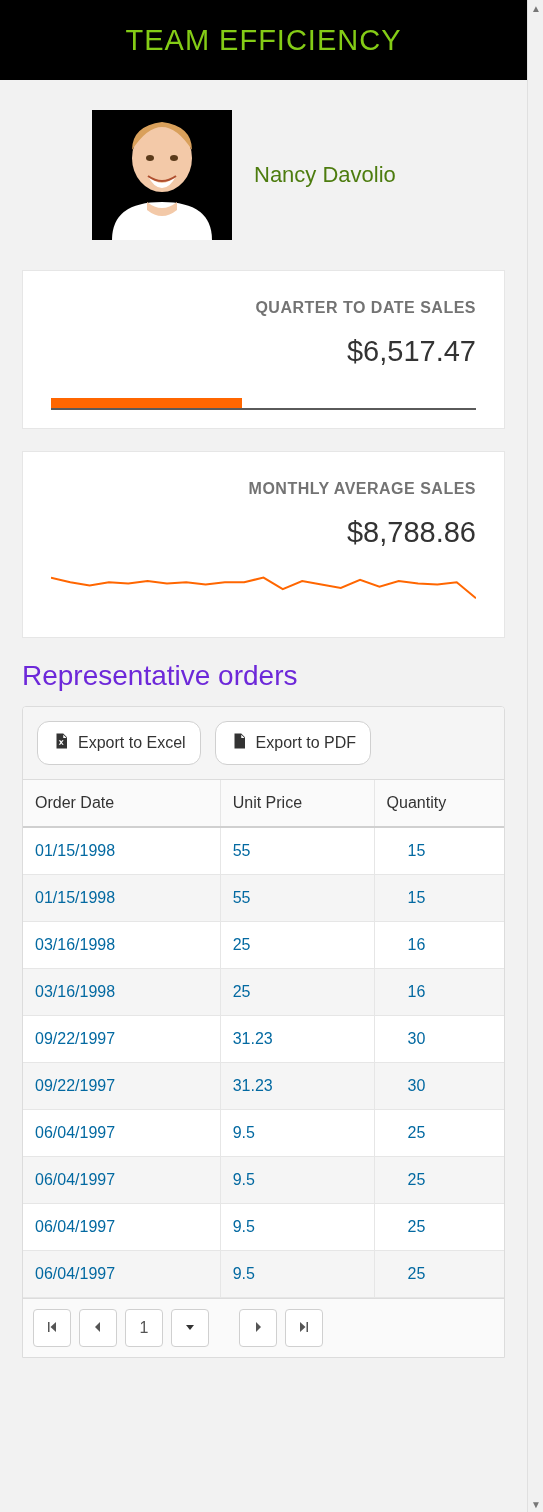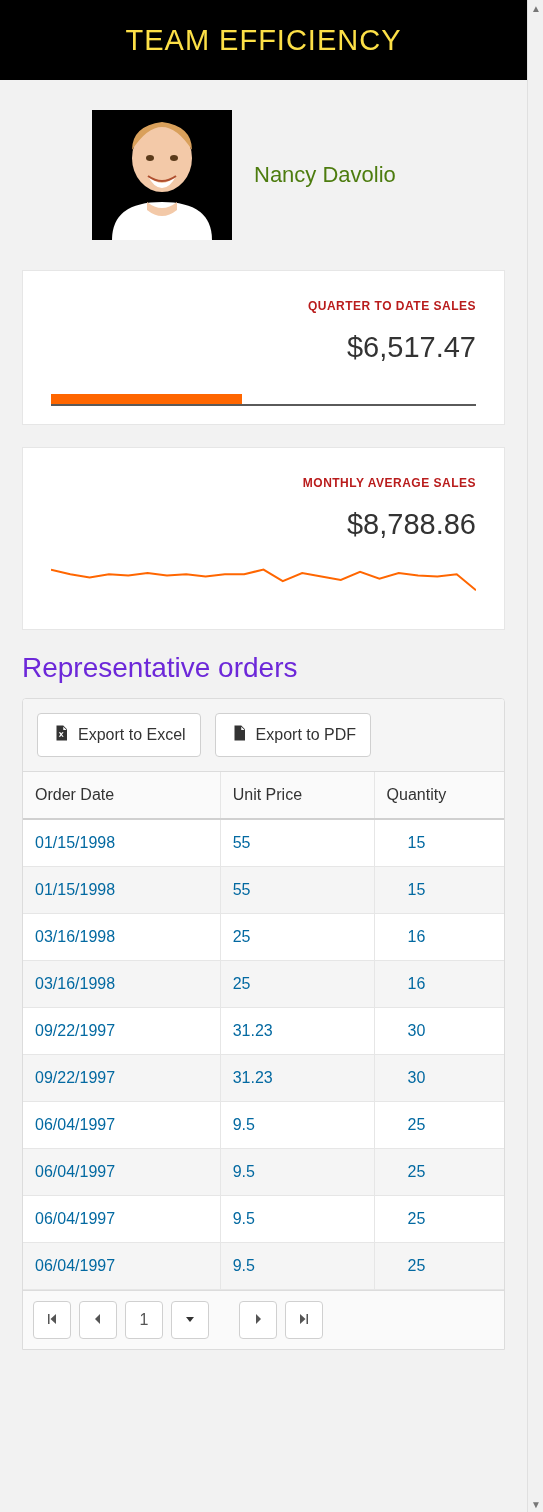--- a/index.html
+++ b/index.html
@@ -2,36 +2,36 @@
 <html><head>
 <meta charset="utf-8">
 <style>
   * { box-sizing: border-box; margin: 0; padding: 0; }
   html, body { width: 543px; height: 1512px; font-family: Arial, Helvetica, sans-serif; background: #fff; }
   .viewport { width: 543px; height: 1512px; position: relative; overflow: hidden; }
   .scrollbar { position: absolute; right: 0; top: 0; width: 16px; height: 100%; background: #f1f1f1; border-left: 1px solid #e0e0e0; }
   .scrollbar .arrow { width: 16px; height: 16px; display: flex; align-items: center; justify-content: center; font-size: 10px; color: #777; }
   .scrollbar .track { position: absolute; top: 16px; bottom: 16px; left: 0; right: 0; }
   .content { width: 527px; background: #f2f2f2; height: 1512px; }
-  .header { background: #000; color: #fde047; height: 80px; display:flex; align-items:center; justify-content:center; }
+  .header { background: #000; color: #84cc16; height: 80px; display:flex; align-items:center; justify-content:center; }
   .header h1 { font-size: 29px; font-weight: 400; letter-spacing: 1px; }
   .profile { display:flex; align-items:center; gap: 22px; padding: 30px 0 30px 92px; }
   .avatar { width: 140px; height: 130px; background: #000; position: relative; overflow:hidden; }
   .name { font-size: 22px; color: #4d7c0f; }
   .card { background: #fff; border:1px solid #e6e6e6; margin: 0 22px 22px 22px; padding: 28px 28px 18px 28px; }
-  .card .label { color: #b91c1c; font-size: 12px; font-weight: 600; letter-spacing: 0.5px; text-align:right; }
+  .card .label { color: #737373; font-size: 16px; font-weight: 600; letter-spacing: 0.5px; text-align:right; }
   .card .value { color: #333; font-size: 29px; font-weight: 400; text-align:right; margin-top: 18px; }
   .bar-wrap { margin-top: 28px; height: 14px; position: relative; }
   .bar-track { position:absolute; left:0; right:0; bottom:0; height:2px; background:#5a5a5a; }
   .bar-fill { position:absolute; left:0; bottom:2px; height:10px; background:#ff6600; }
   .spark { margin-top: 24px; height: 46px; }
   .section-title { font-size: 28px; color: #6d28d9; margin: 18px 22px 14px 22px; }
   .grid { margin: 0 22px; border:1px solid #dcdcdc; background:#fff; border-radius: 4px 4px 0 0; overflow:hidden; }
   .toolbar { background: #f5f5f5; padding: 14px; display:flex; gap: 14px; border-bottom:1px solid #dcdcdc; }
-  .btn { background:#fff; border:1px solid #d0d0d0; border-radius:4px; padding: 10px 14px; font-size:16px; color:#333; display:flex; align-items:center; gap:8px; cursor:pointer; }
+  .btn { background:#fff; border:1px solid #d0d0d0; border-radius:12px; padding: 10px 14px; font-size:16px; color:#333; display:flex; align-items:center; gap:8px; cursor:pointer; }
   .btn svg { width:18px; height:18px; fill:#333; }
   table { width:100%; border-collapse: collapse; }
   th { text-align:left; padding: 14px 12px; font-size:16px; color:#333; font-weight:400; background:#fafafa; border-bottom:2px solid #d0d0d0; border-right:1px solid #e6e6e6; }
   th:last-child { border-right:none; }
   td { padding: 14px 12px; font-size:16px; color:#0369a1; border-right:1px solid #e6e6e6; border-bottom:1px solid #e6e6e6; }
   td:last-child { border-right:none;padding-left:33px; }
   tbody tr:nth-child(even) td { background:#f5f5f5; }
   .pager { display:flex; gap:8px; padding: 10px; background:#fafafa; border-top:1px solid #dcdcdc; }
   .pbtn { width:38px; height:38px; border:1px solid #d0d0d0; border-radius:4px; background:#fff; display:flex; align-items:center; justify-content:center; font-size:14px; color:#555; cursor:pointer; }
   .pbtn.page { width:38px; font-size:16px; }

